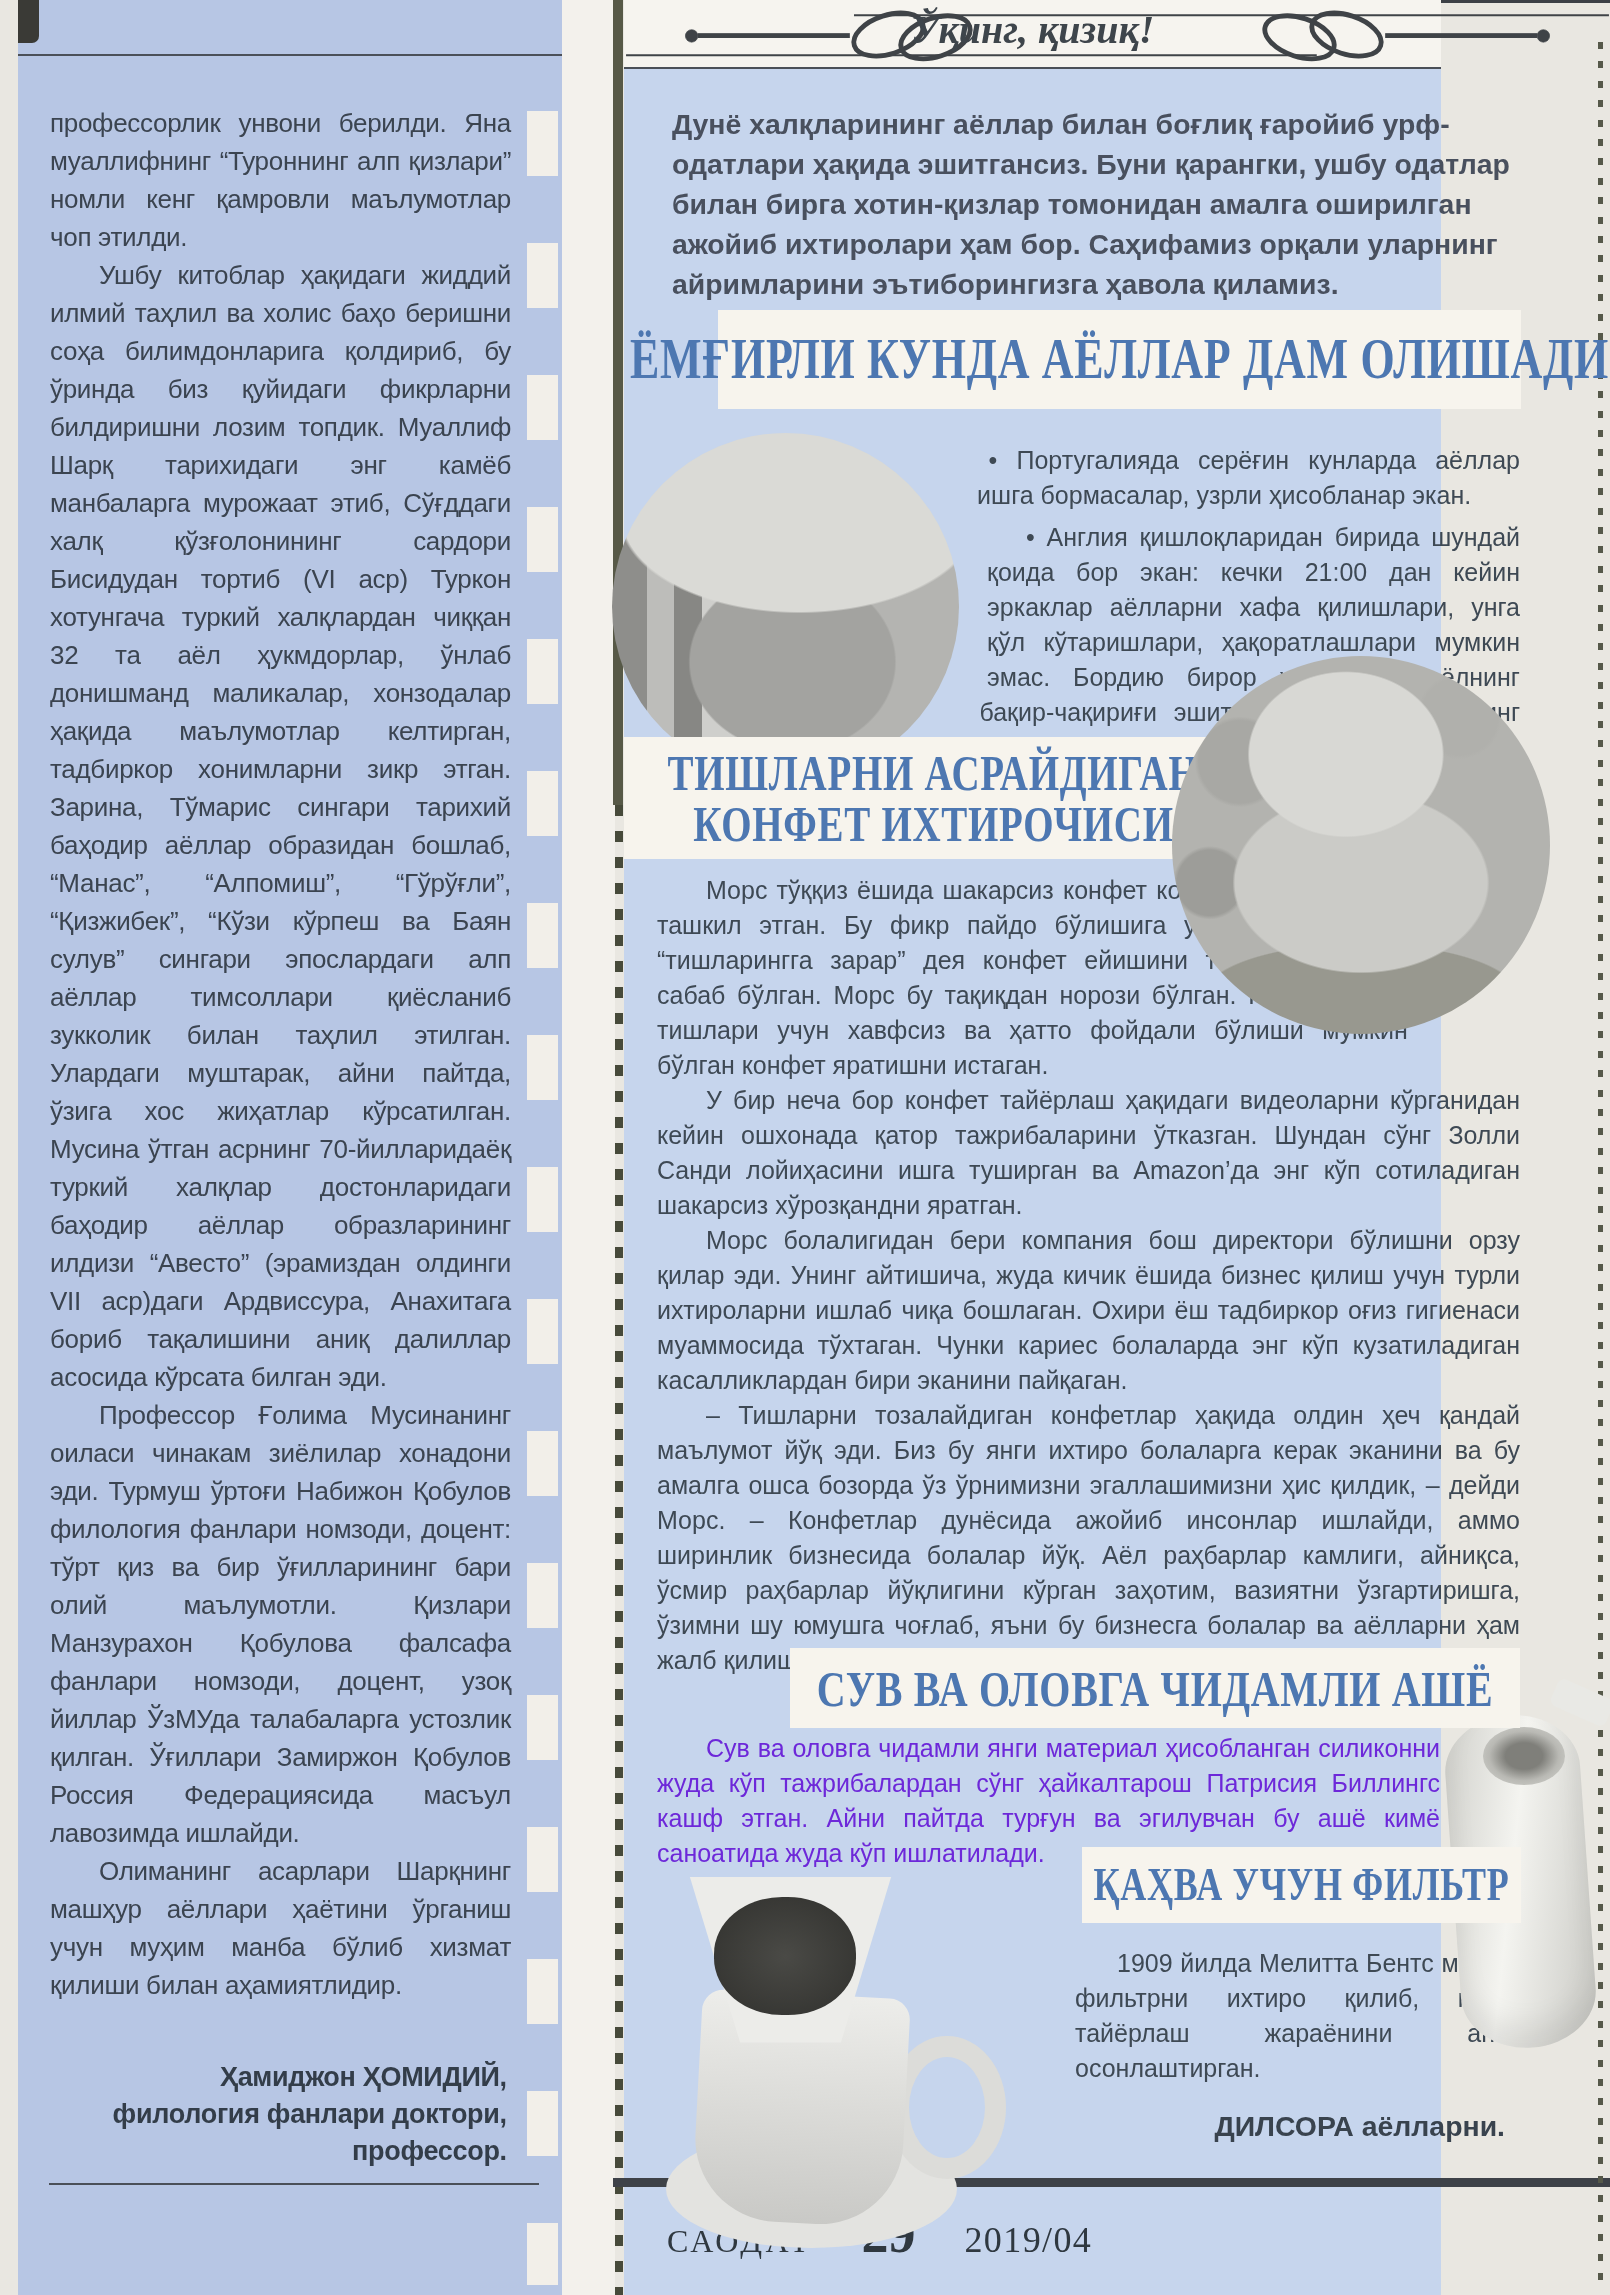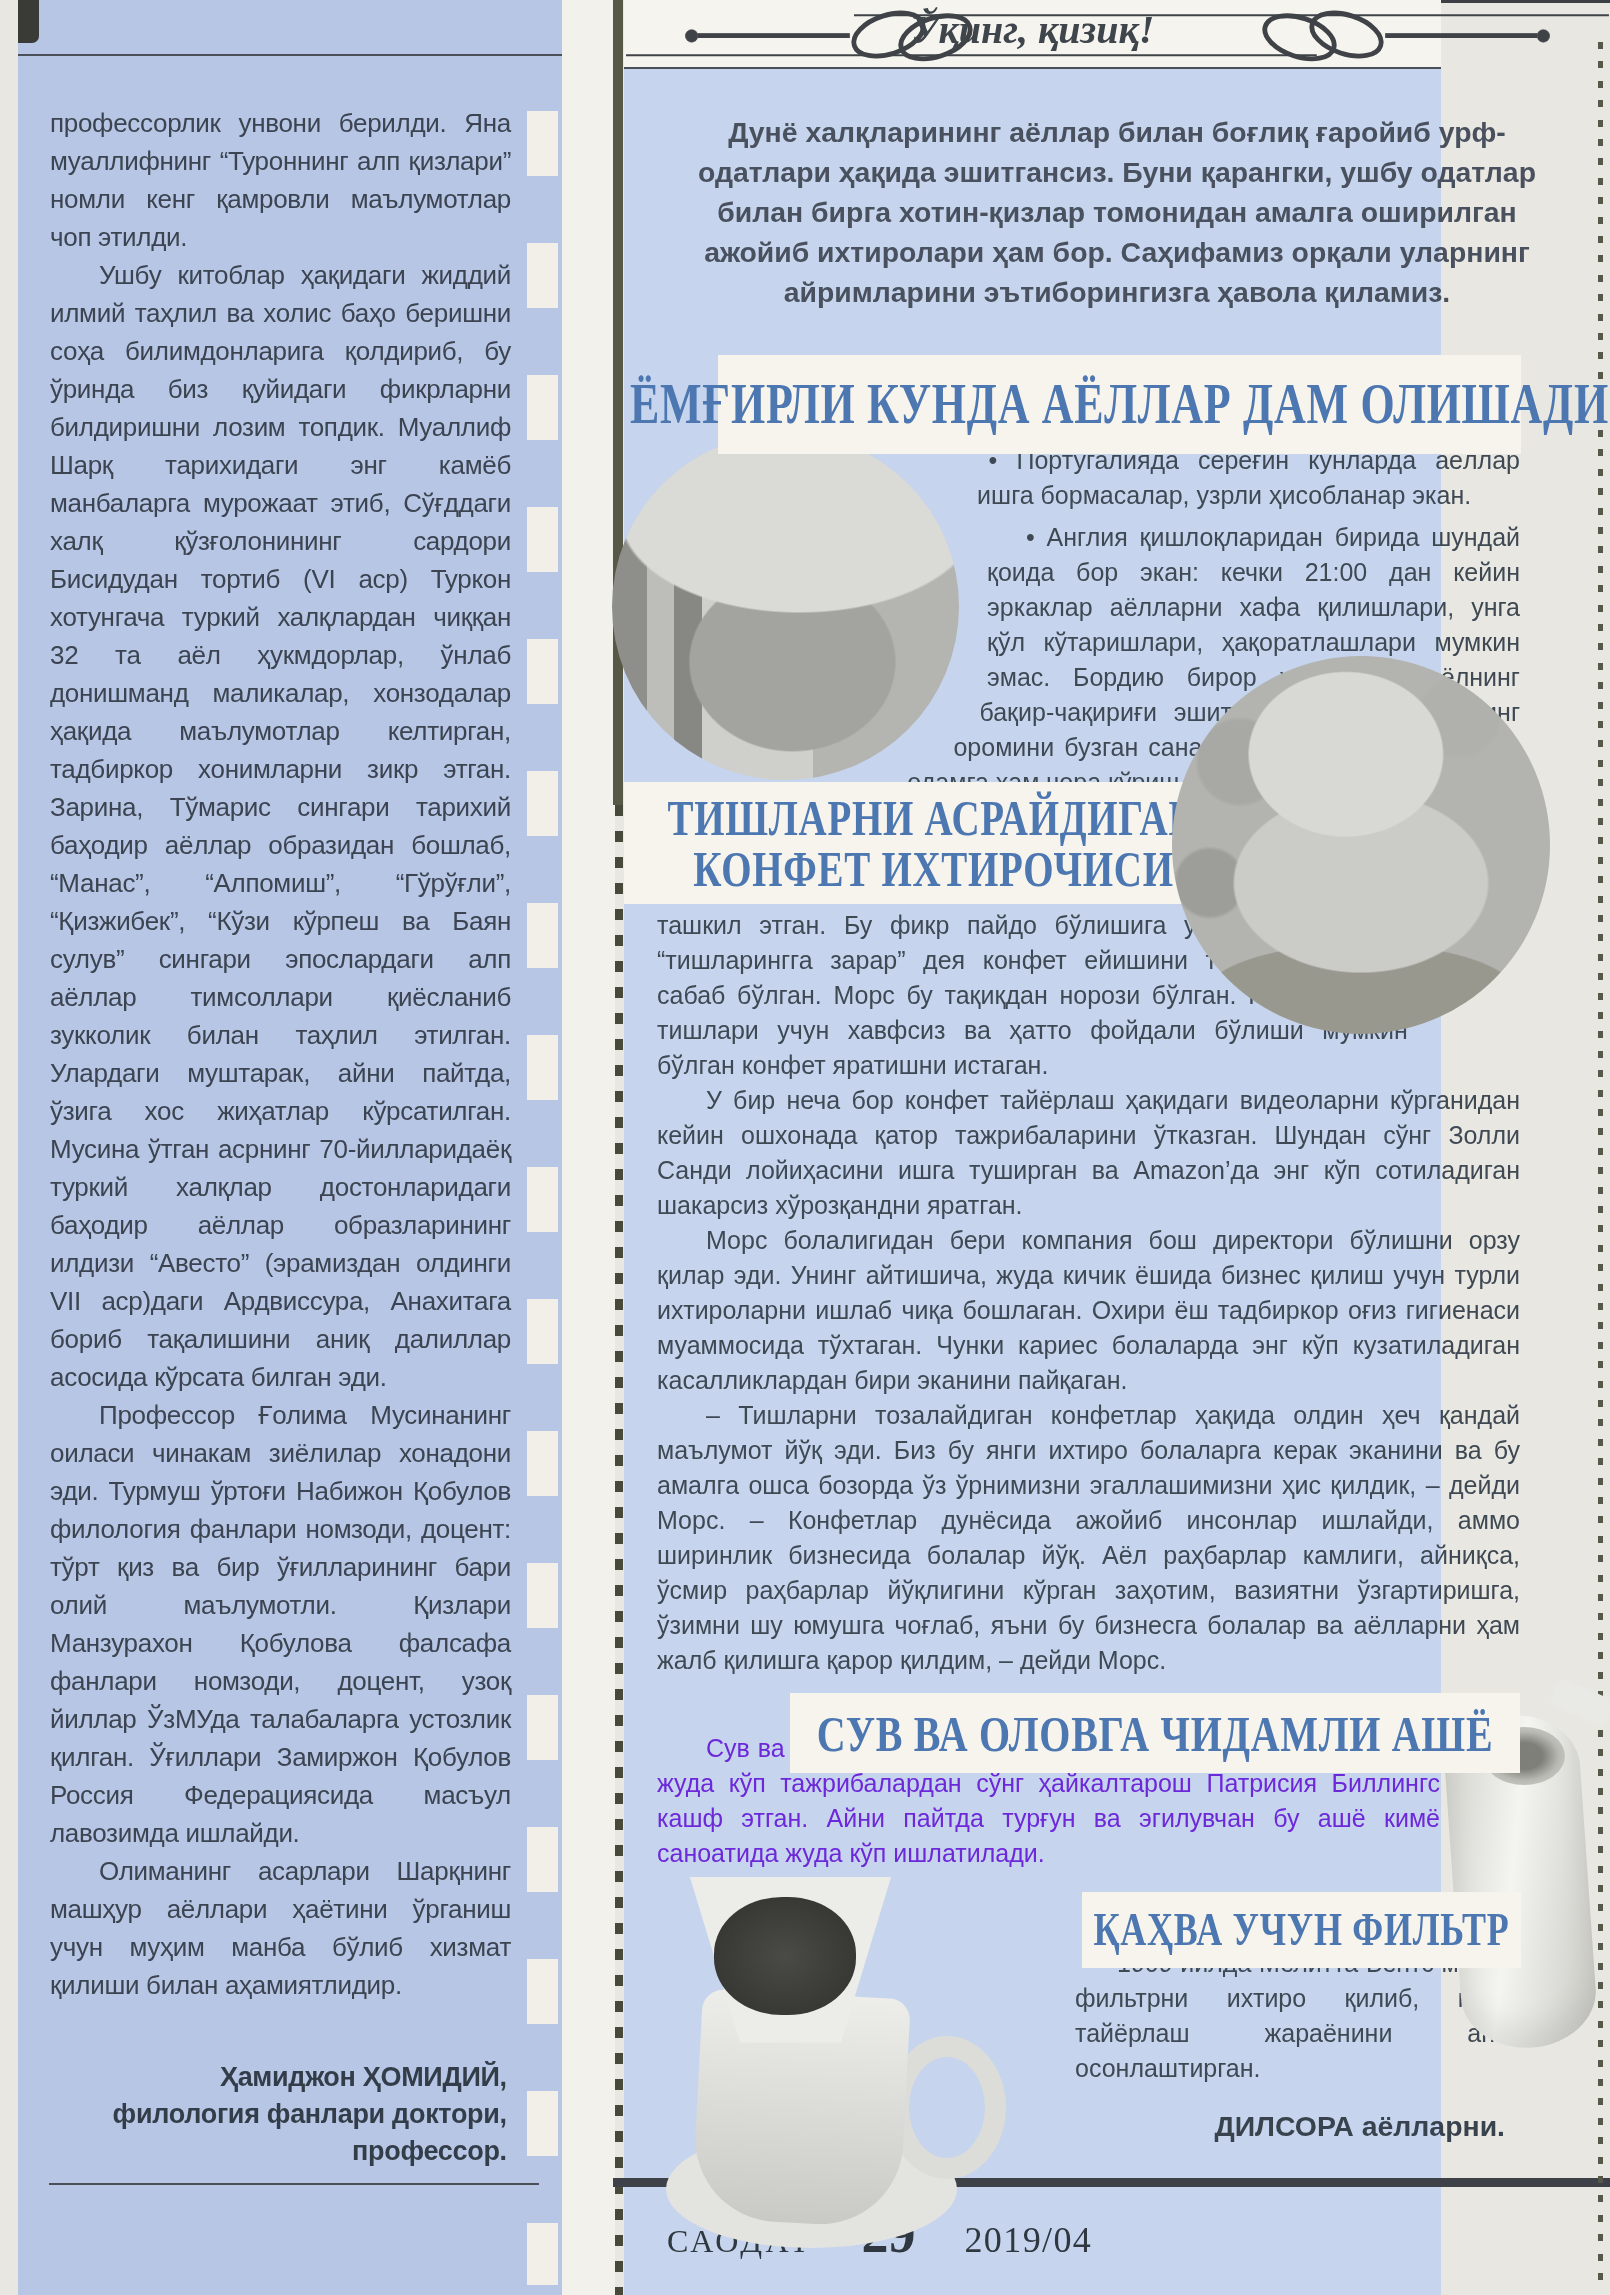--- a/index.html
+++ b/index.html
@@ -33,23 +33,23 @@
   .top-edge-line{position:absolute;left:326px;top:0;width:661px;height:2.8px;background:#3c4046;}
 
   .masthead{position:absolute;left:0;top:0;width:100%;height:67px;background:#f6f4ef;
             border-bottom:2.1px solid #4b5058;}
   .masthead svg{position:absolute;left:0;top:0;}
   .masthead-title{position:absolute;left:50%;top:5.5px;transform:translateX(-50%);
       font-family:"Liberation Serif","DejaVu Serif",serif;font-style:italic;font-weight:bold;
       font-size:40px;color:#3e454b;white-space:nowrap;z-index:2;}
 
   .intro{position:absolute;left:40px;top:96px;width:906px;z-index:1;}
-  .intro p{margin:16px;text-align:center;font-weight:bold;font-size:28.4px;line-height:40px;color:#49505e;}
-
-  .hstrip{position:absolute;background:#f7f4ed;display:flex;align-items:center;justify-content:center;z-index:3;margin-top:45px;}
+  .intro p{margin:8px;text-align:left;font-weight:bold;font-size:28.4px;line-height:40px;color:#49505e;}
+
+  .hstrip{position:absolute;background:#f7f4ed;display:flex;align-items:center;justify-content:center;z-index:3;}
   .htext{font-family:"Liberation Serif","DejaVu Serif",serif;font-weight:bold;color:#4d77b1;
          transform:scaleY(1.28);white-space:nowrap;letter-spacing:0.7px;text-align:center;}
 
   .strip-rainy{left:94px;top:310px;width:803px;height:99px;}
   .strip-rainy .htext{font-size:44px;}
   .rainy-content{position:absolute;left:33px;top:443px;width:863px;z-index:1;
       font-size:25px;line-height:35px;color:#3e4954;text-align:justify;}
   .rainy-content p{margin:0 0 7px 0;text-indent:39px;}
   .rainy-content p::before{content:"• ";}
   .photo-umbrella{float:left;width:347px;height:347px;border-radius:50%;

